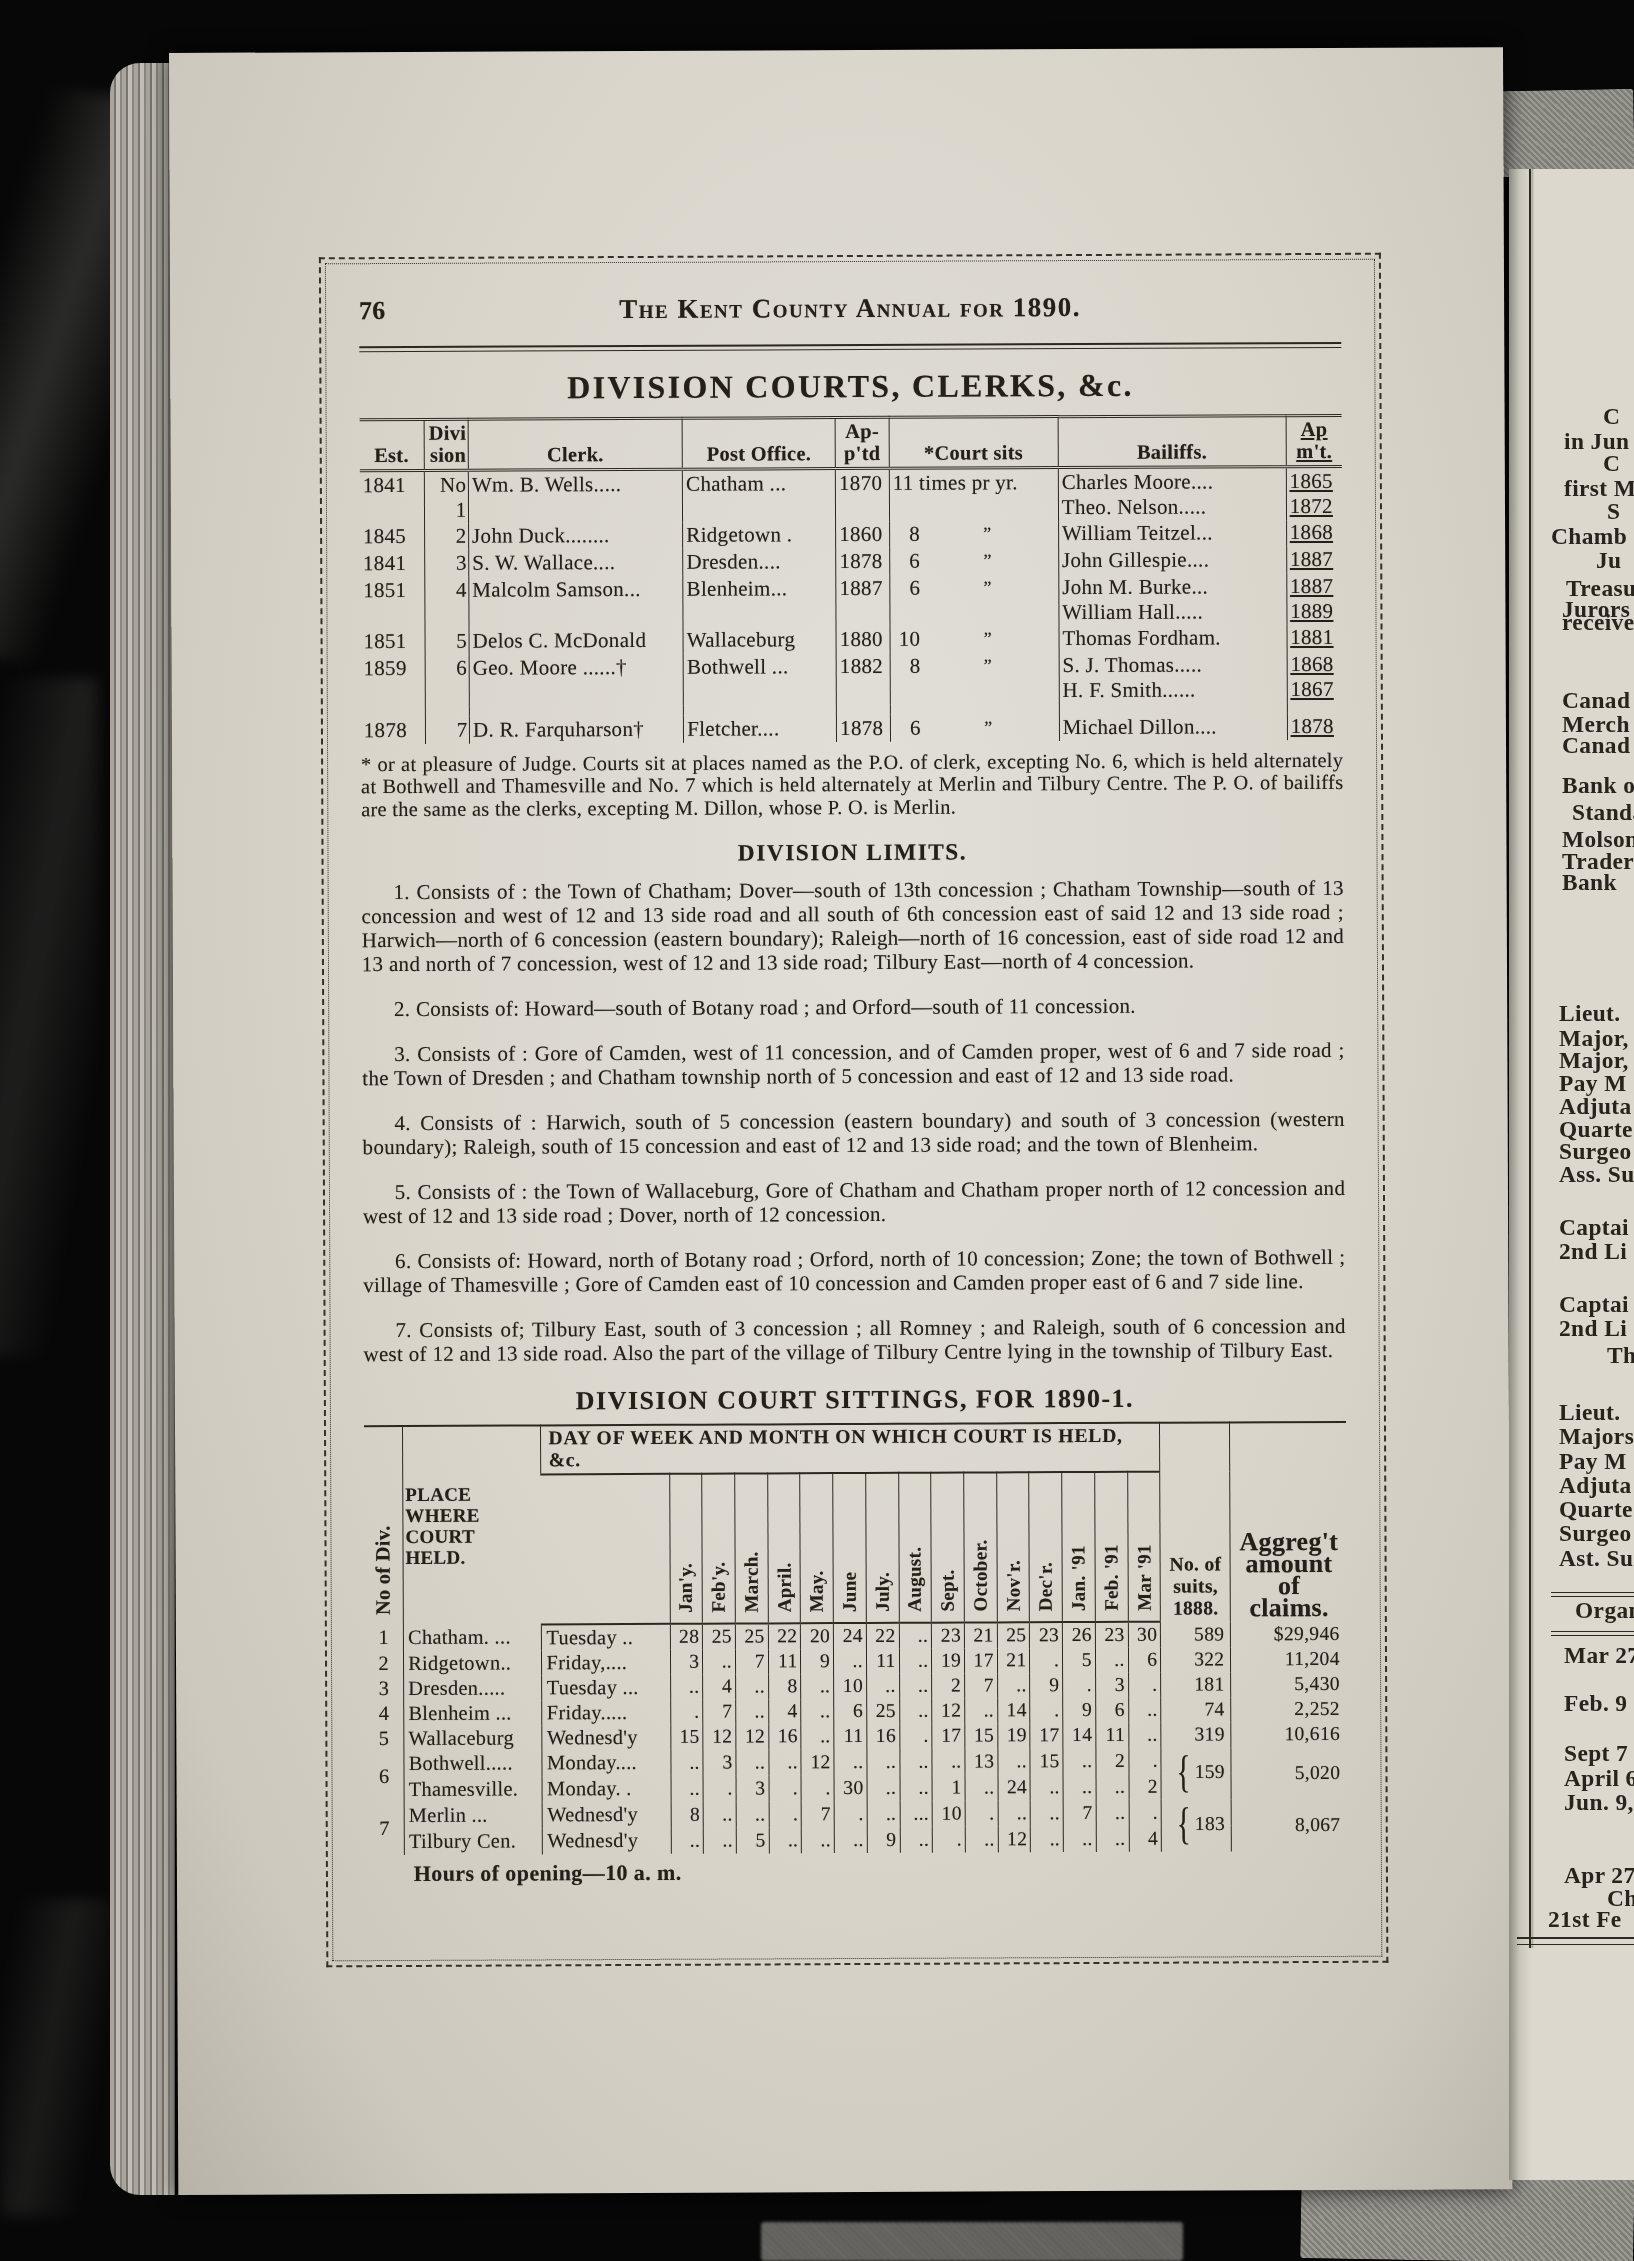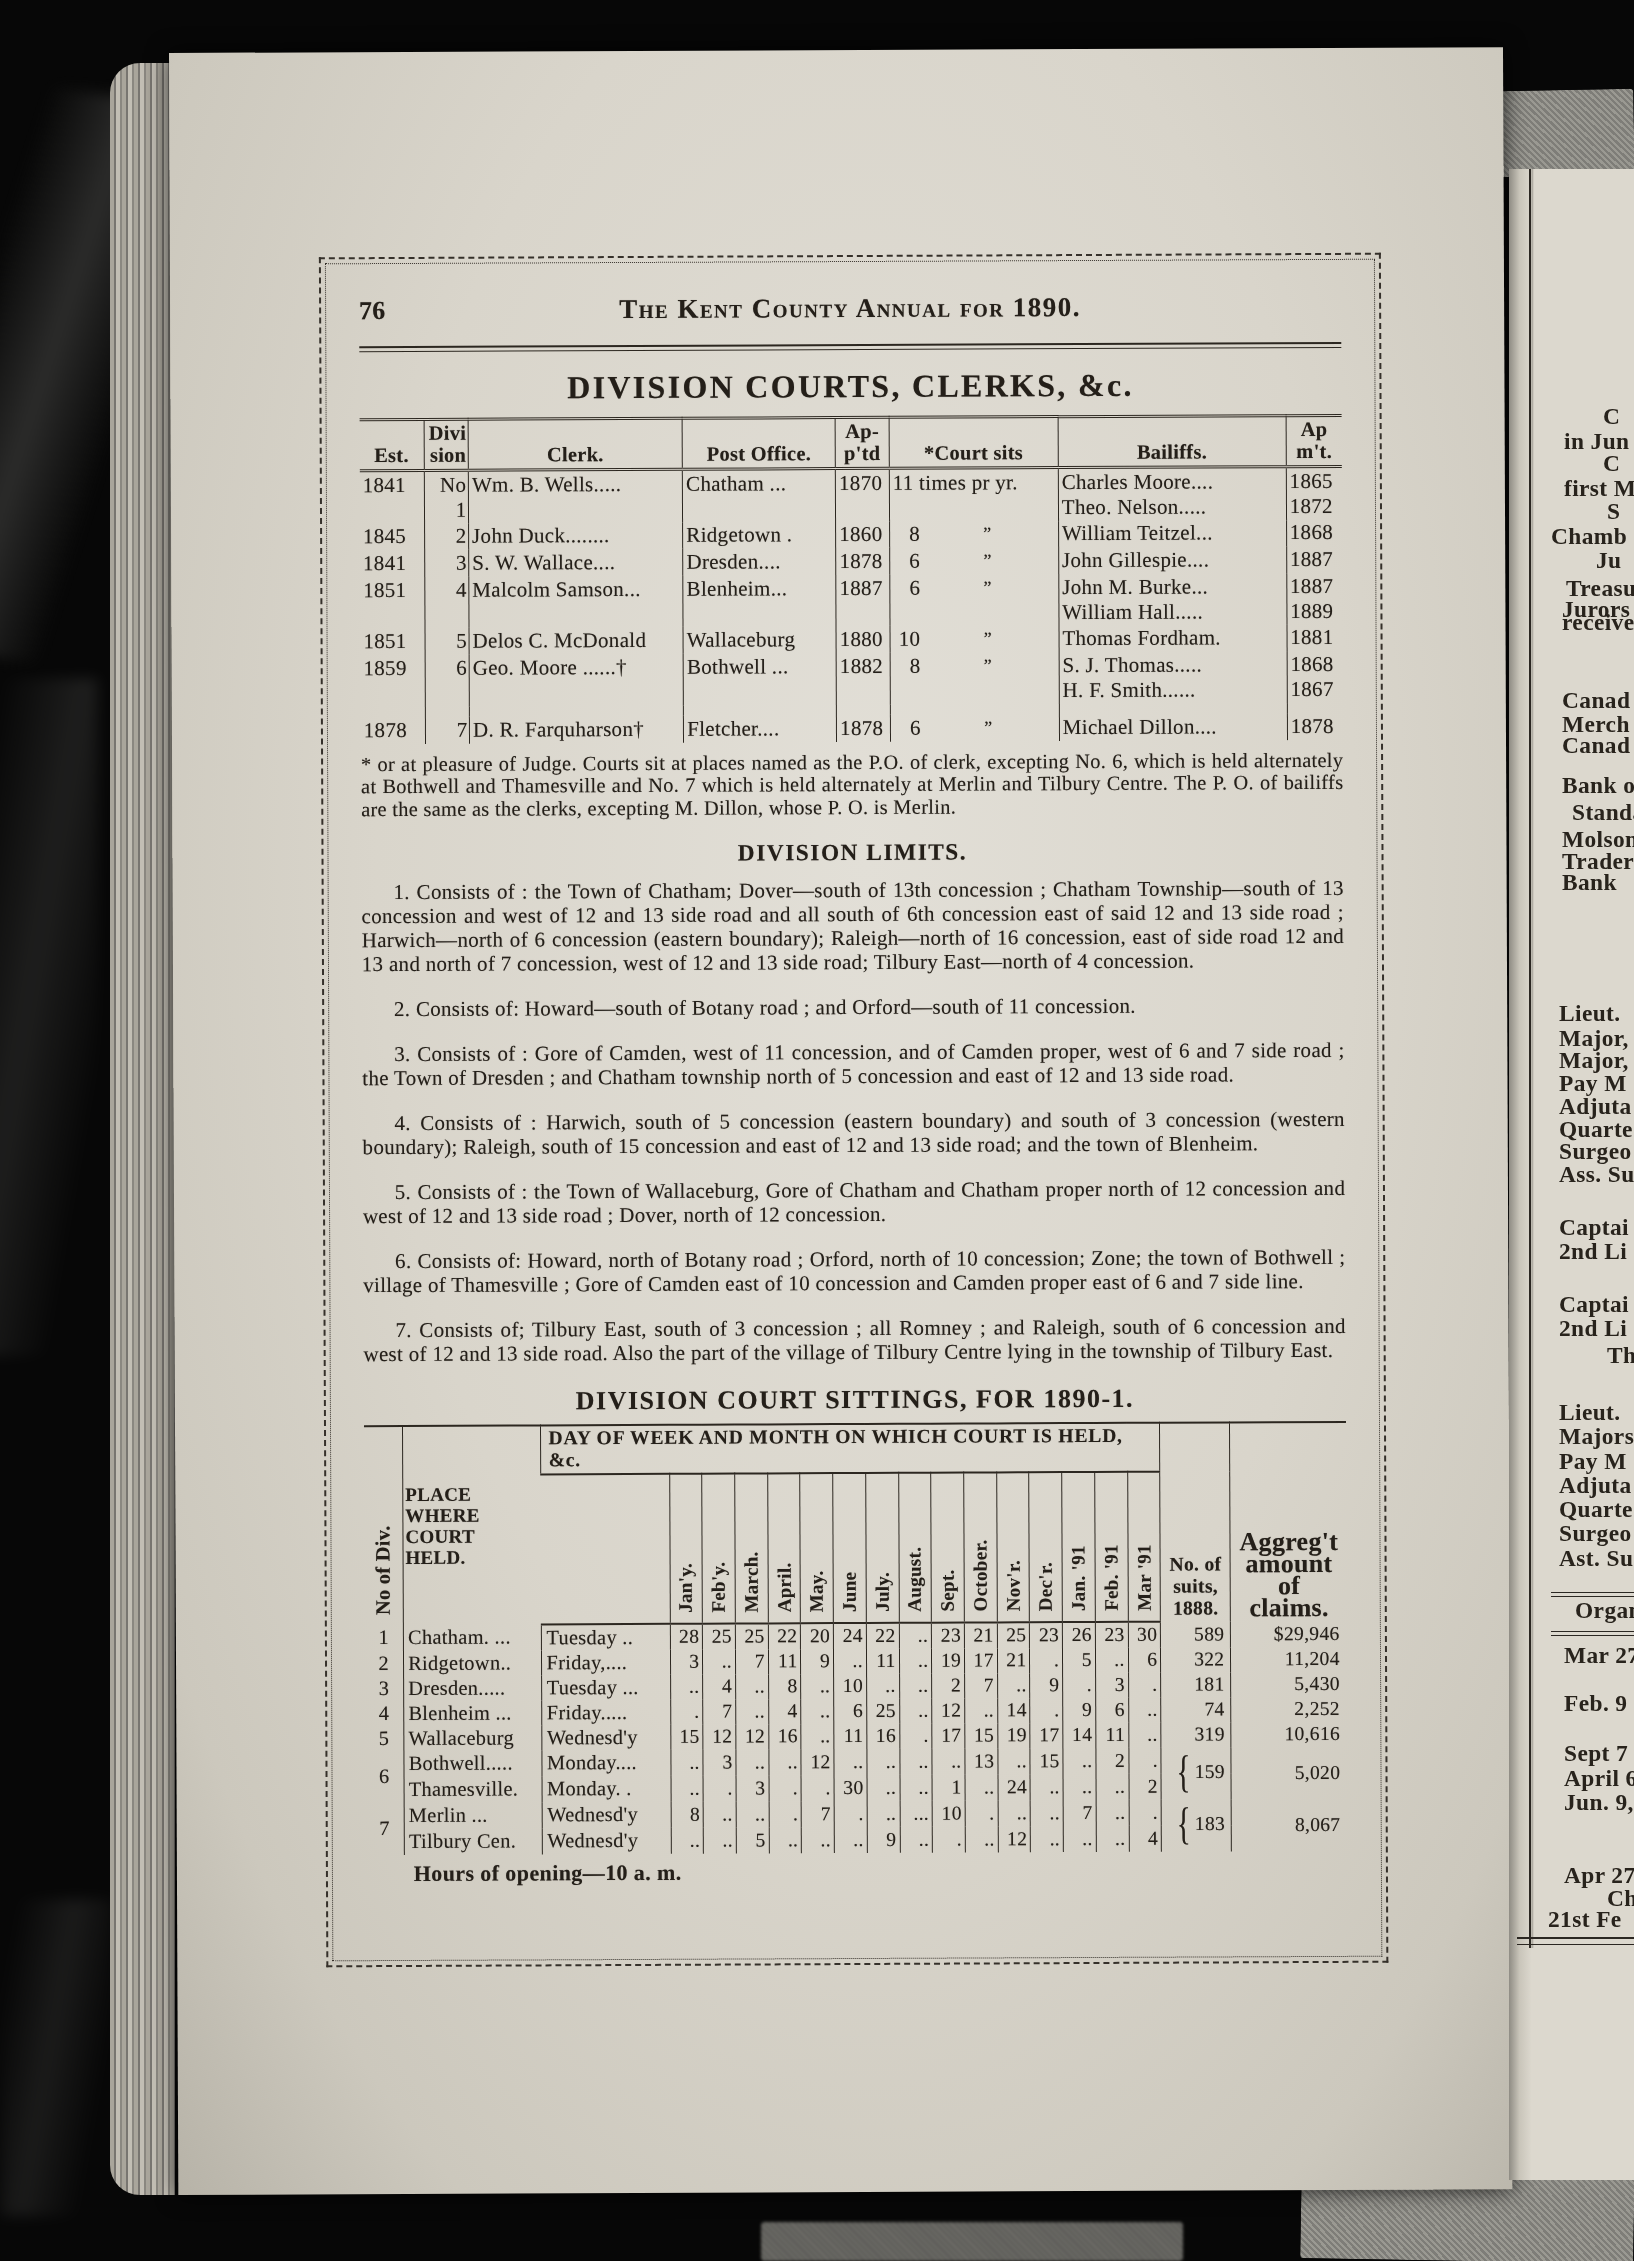--- a/index.html
+++ b/index.html
@@ -57,21 +57,21 @@
   .t1 td,.t1 th{border-left:1.5px solid #2c2720;}
   .t1 td:first-child,.t1 th:first-child{border-left:none;}
   .t1 td{padding:0.8px 3px;vertical-align:top;}
   .t1 .c-est{width:59px;}
   .t1 .c-div{width:39px;text-align:right;padding-right:1.5px;}
   .t1 .c-clerk{width:210px;white-space:nowrap;}
   .t1 .c-po{width:149px;white-space:nowrap;}
   .t1 .c-ap{width:47px;margin-left:28px;}
   .t1 .c-sits{width:170px;}
   .t1 .c-bail{width:226px;white-space:nowrap;}
-  .t1 .c-apmt{width:50px;}
+  .t1 .c-apmt{width:50px;text-decoration:underline;}
   .t1 .sitcell{display:flex;}
   .t1 .sitnum{width:27px;text-align:right;}
   .t1 .ditto{flex:1;text-align:center;font-size:18px;}
   .t1 tr.spacer td{height:9px;border-left:1.5px solid #2c2720;}
   .t1 tr.spacer td:first-child{border-left:none;}
   
   .footnote{margin-top:9px;font-size:20.4px;line-height:22.6px;text-align:justify;}
   .dl-head{text-align:center;font-weight:bold;font-size:23.4px;letter-spacing:1.5px;margin-top:13.6px;}
   .para{font-size:21px;line-height:24px;text-align:justify;text-indent:32px;margin-top:12px;}
   .sit-title{text-align:center;font-weight:bold;font-size:26px;letter-spacing:1.5px;margin-top:18px;}

